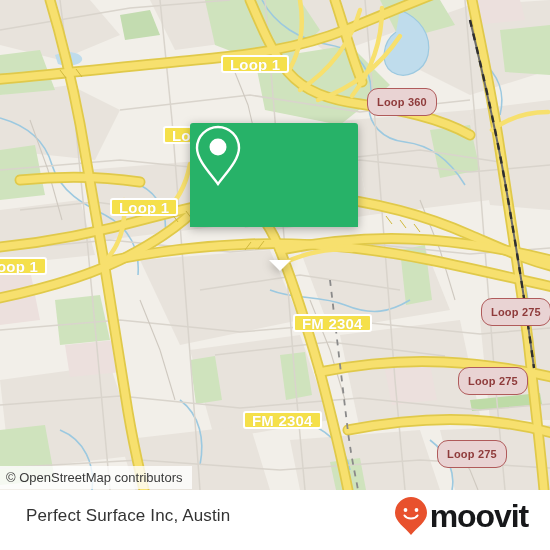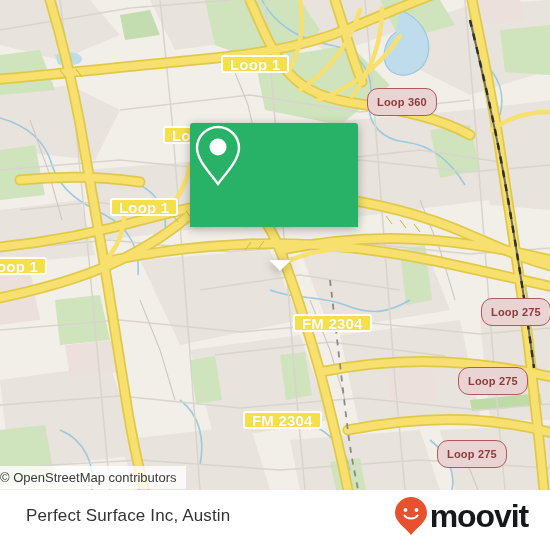--- a/index.html
+++ b/index.html
@@ -47,21 +47,21 @@
     height: 20px;
     padding: 13px 9px;
   }
 
   
   .attribution {
     position: absolute; left: 0; top: 466px;
     background: rgba(255,255,255,.78);
     color: #3a3a3a;
     font-size: 13px;
-    padding: 3px 9px 3px 0;
+    padding: 3px 9px 3px 6px;
     line-height: 17px;
     white-space: nowrap;
   }
 
   
   .callout {
     position: absolute; left: 190px; top: 123px;
     width: 168px;
     filter: drop-shadow(0 2px 5px rgba(0,0,0,.30));
   }

